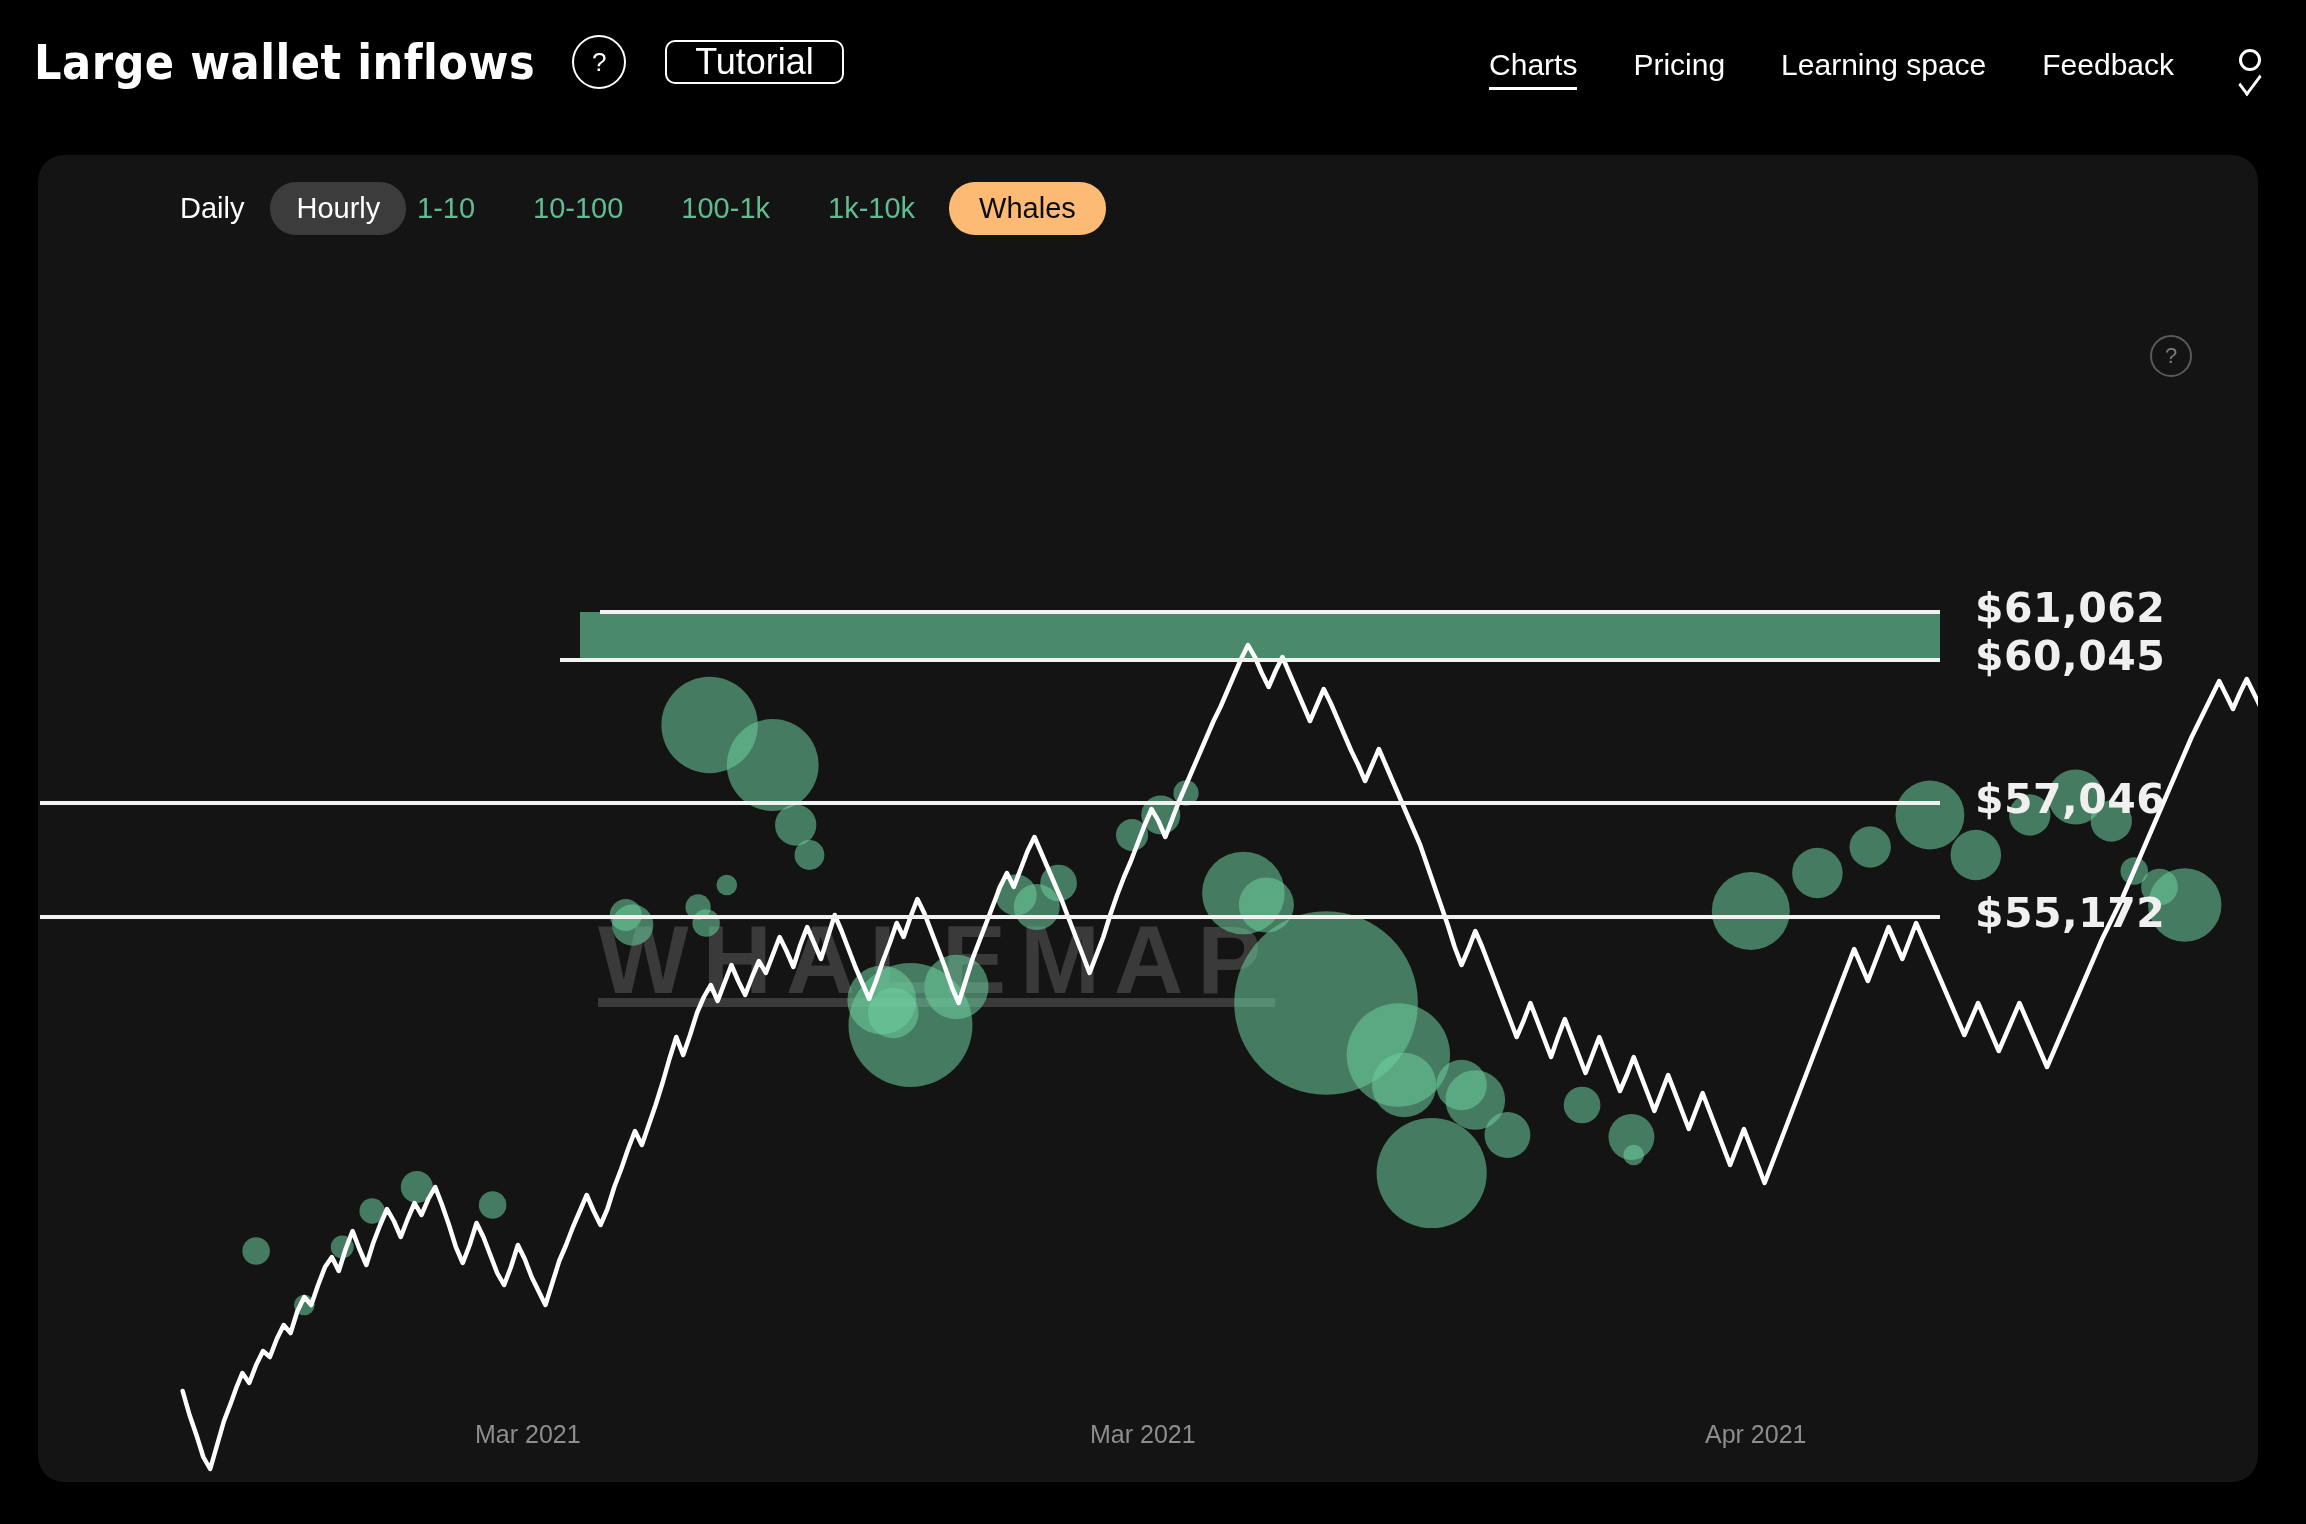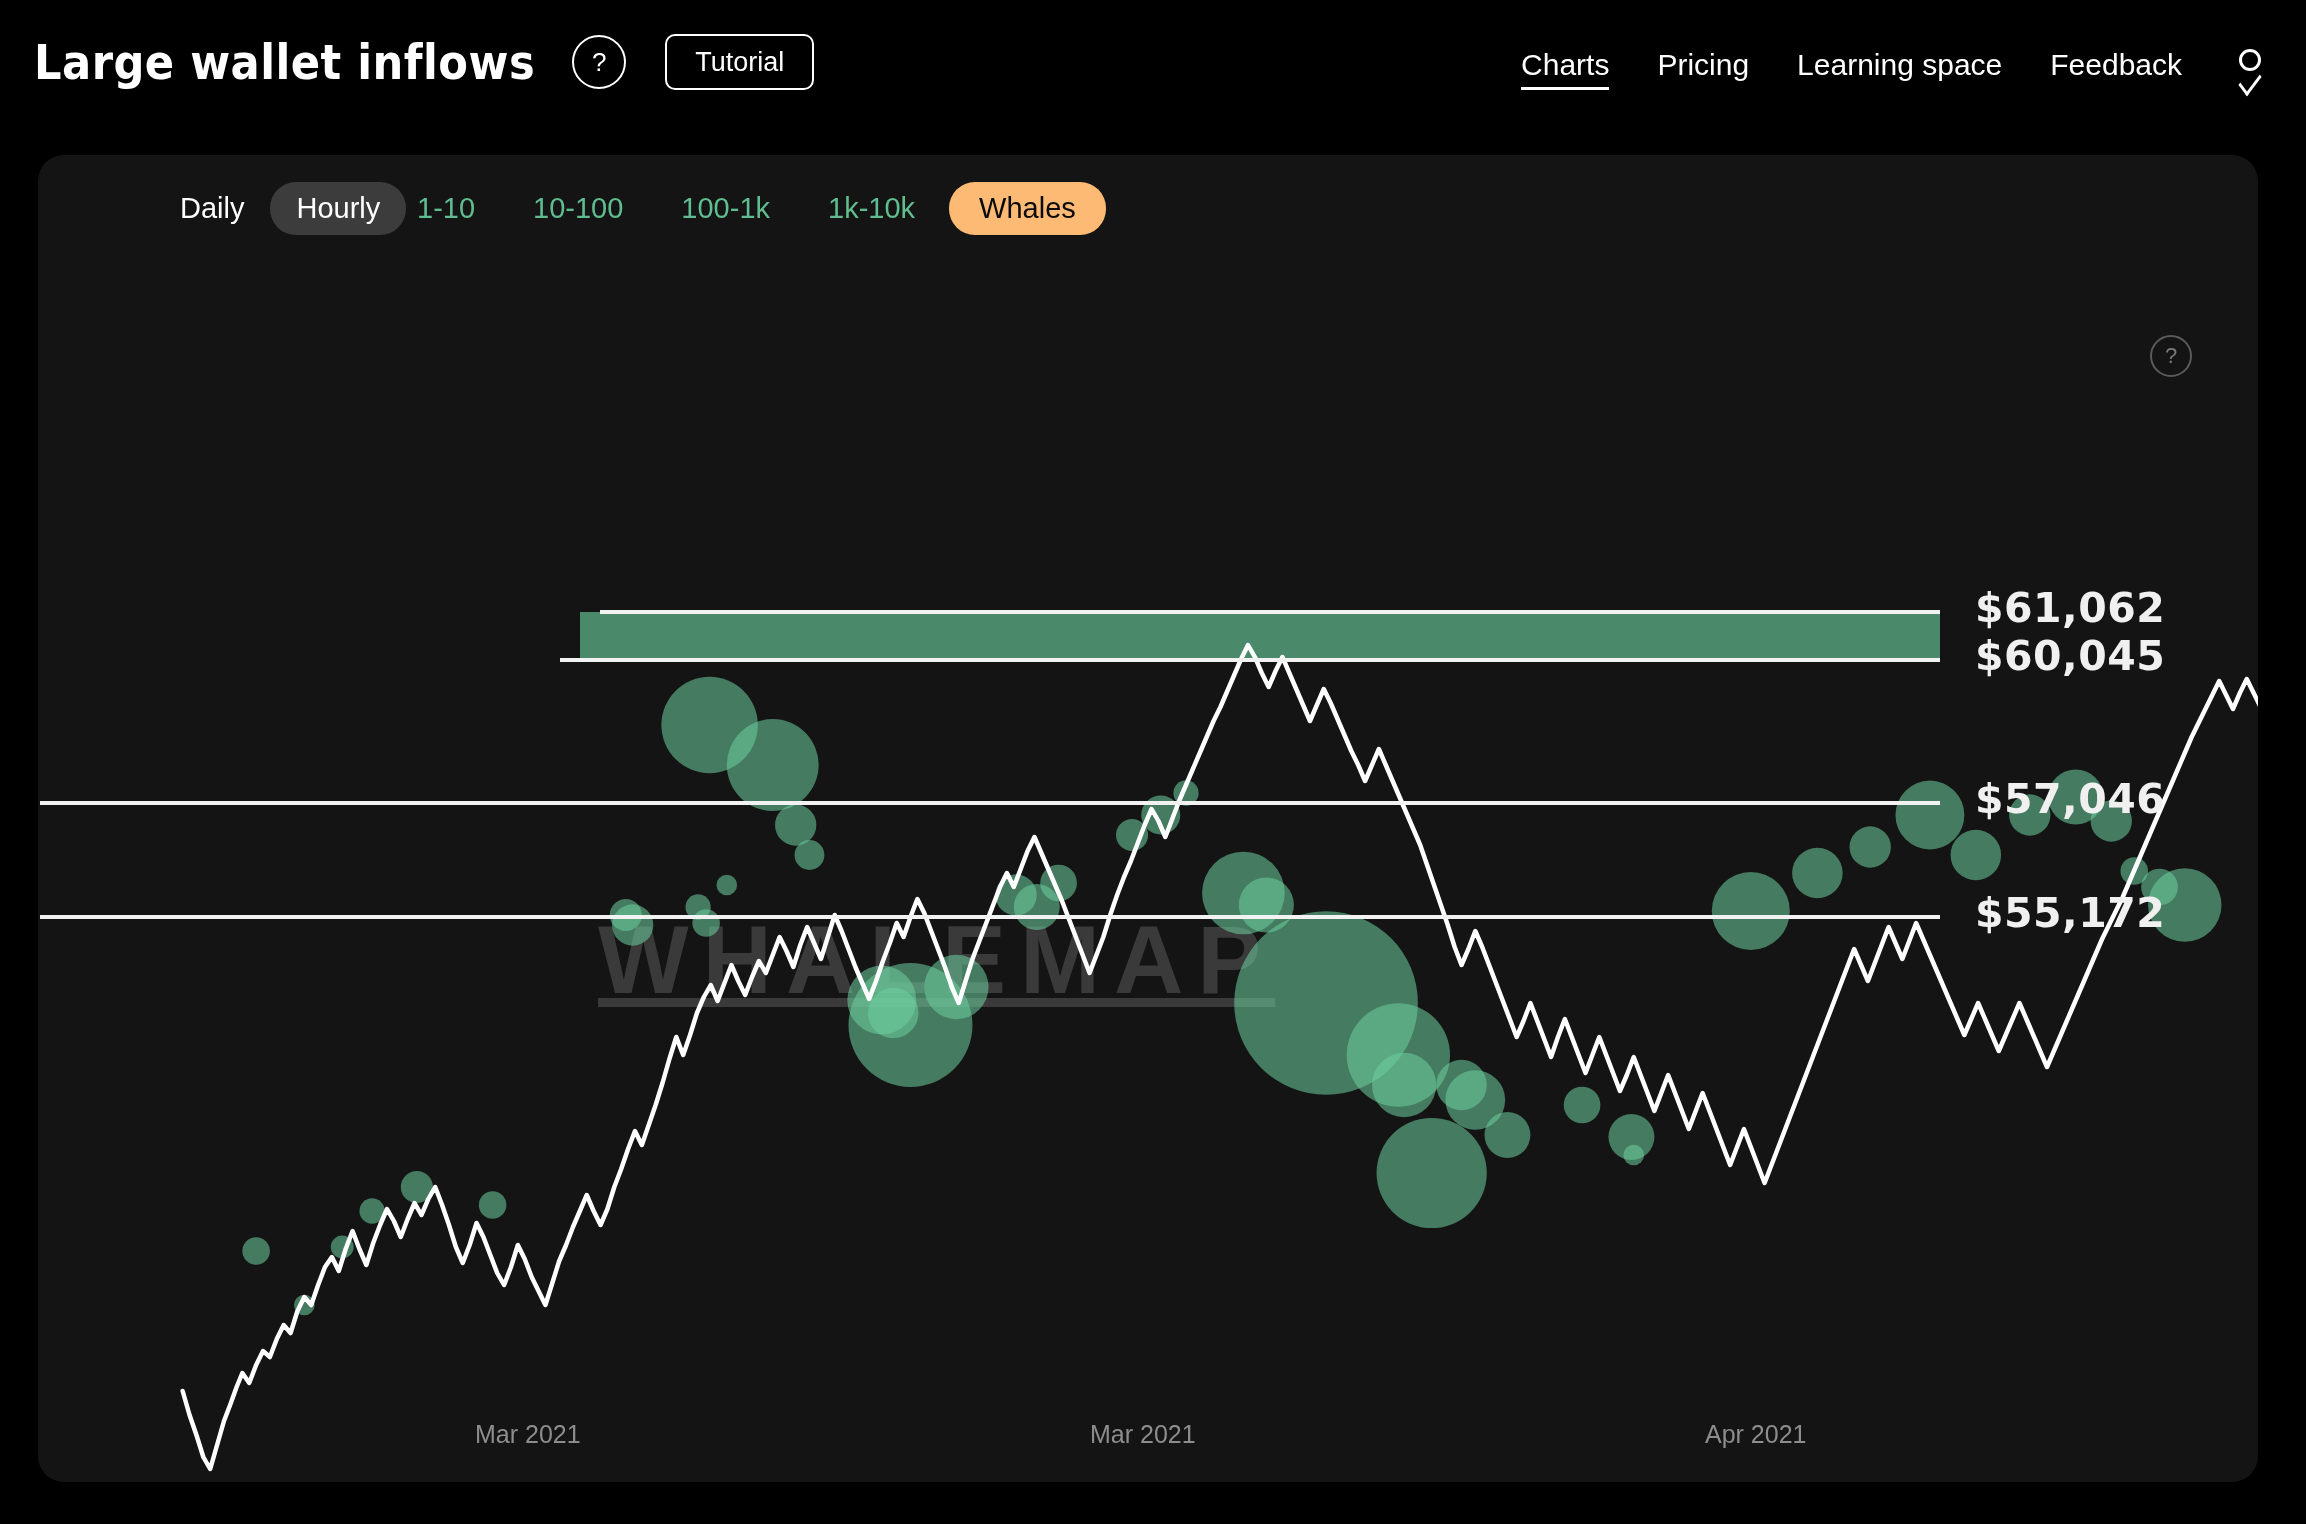--- a/index.html
+++ b/index.html
@@ -30,31 +30,31 @@
   #title-help-icon {
     width: 54px; height: 54px; border-radius: 50%;
     border: 2px solid #ffffff;
     margin-left: 30px;
     display: flex; align-items: center; justify-content: center;
     color: #ffffff; font-size: 26px; font-weight: 400;
     cursor: pointer;
   }
   #tutorial-button {
     margin-left: 32px;
-    height: 56px; padding: 0 28px;
+    height: 44px; padding: 0 28px;
     border: 2px solid #ffffff; border-radius: 10px;
     background: transparent; color: #ffffff;
-    font-size: 27px; font-family: "Liberation Sans", sans-serif;
+    font-size: 36px; font-family: "Liberation Sans", sans-serif;
     display: flex; align-items: center; justify-content: center;
     cursor: pointer; white-space: nowrap;
   }
 
   #mainnav {
     position: absolute; right: 34px; top: 40px;
-    display: flex; align-items: center; gap: 0;
+    display: flex; align-items: center; gap: 8px;
   }
   .nav-item {
     color: #ffffff; font-size: 30px;
     margin-left: 48px;
     padding-bottom: 6px;
     cursor: pointer; white-space: nowrap;
     position: relative;
   }
   .nav-item.active::after {
     content: ""; position: absolute;

